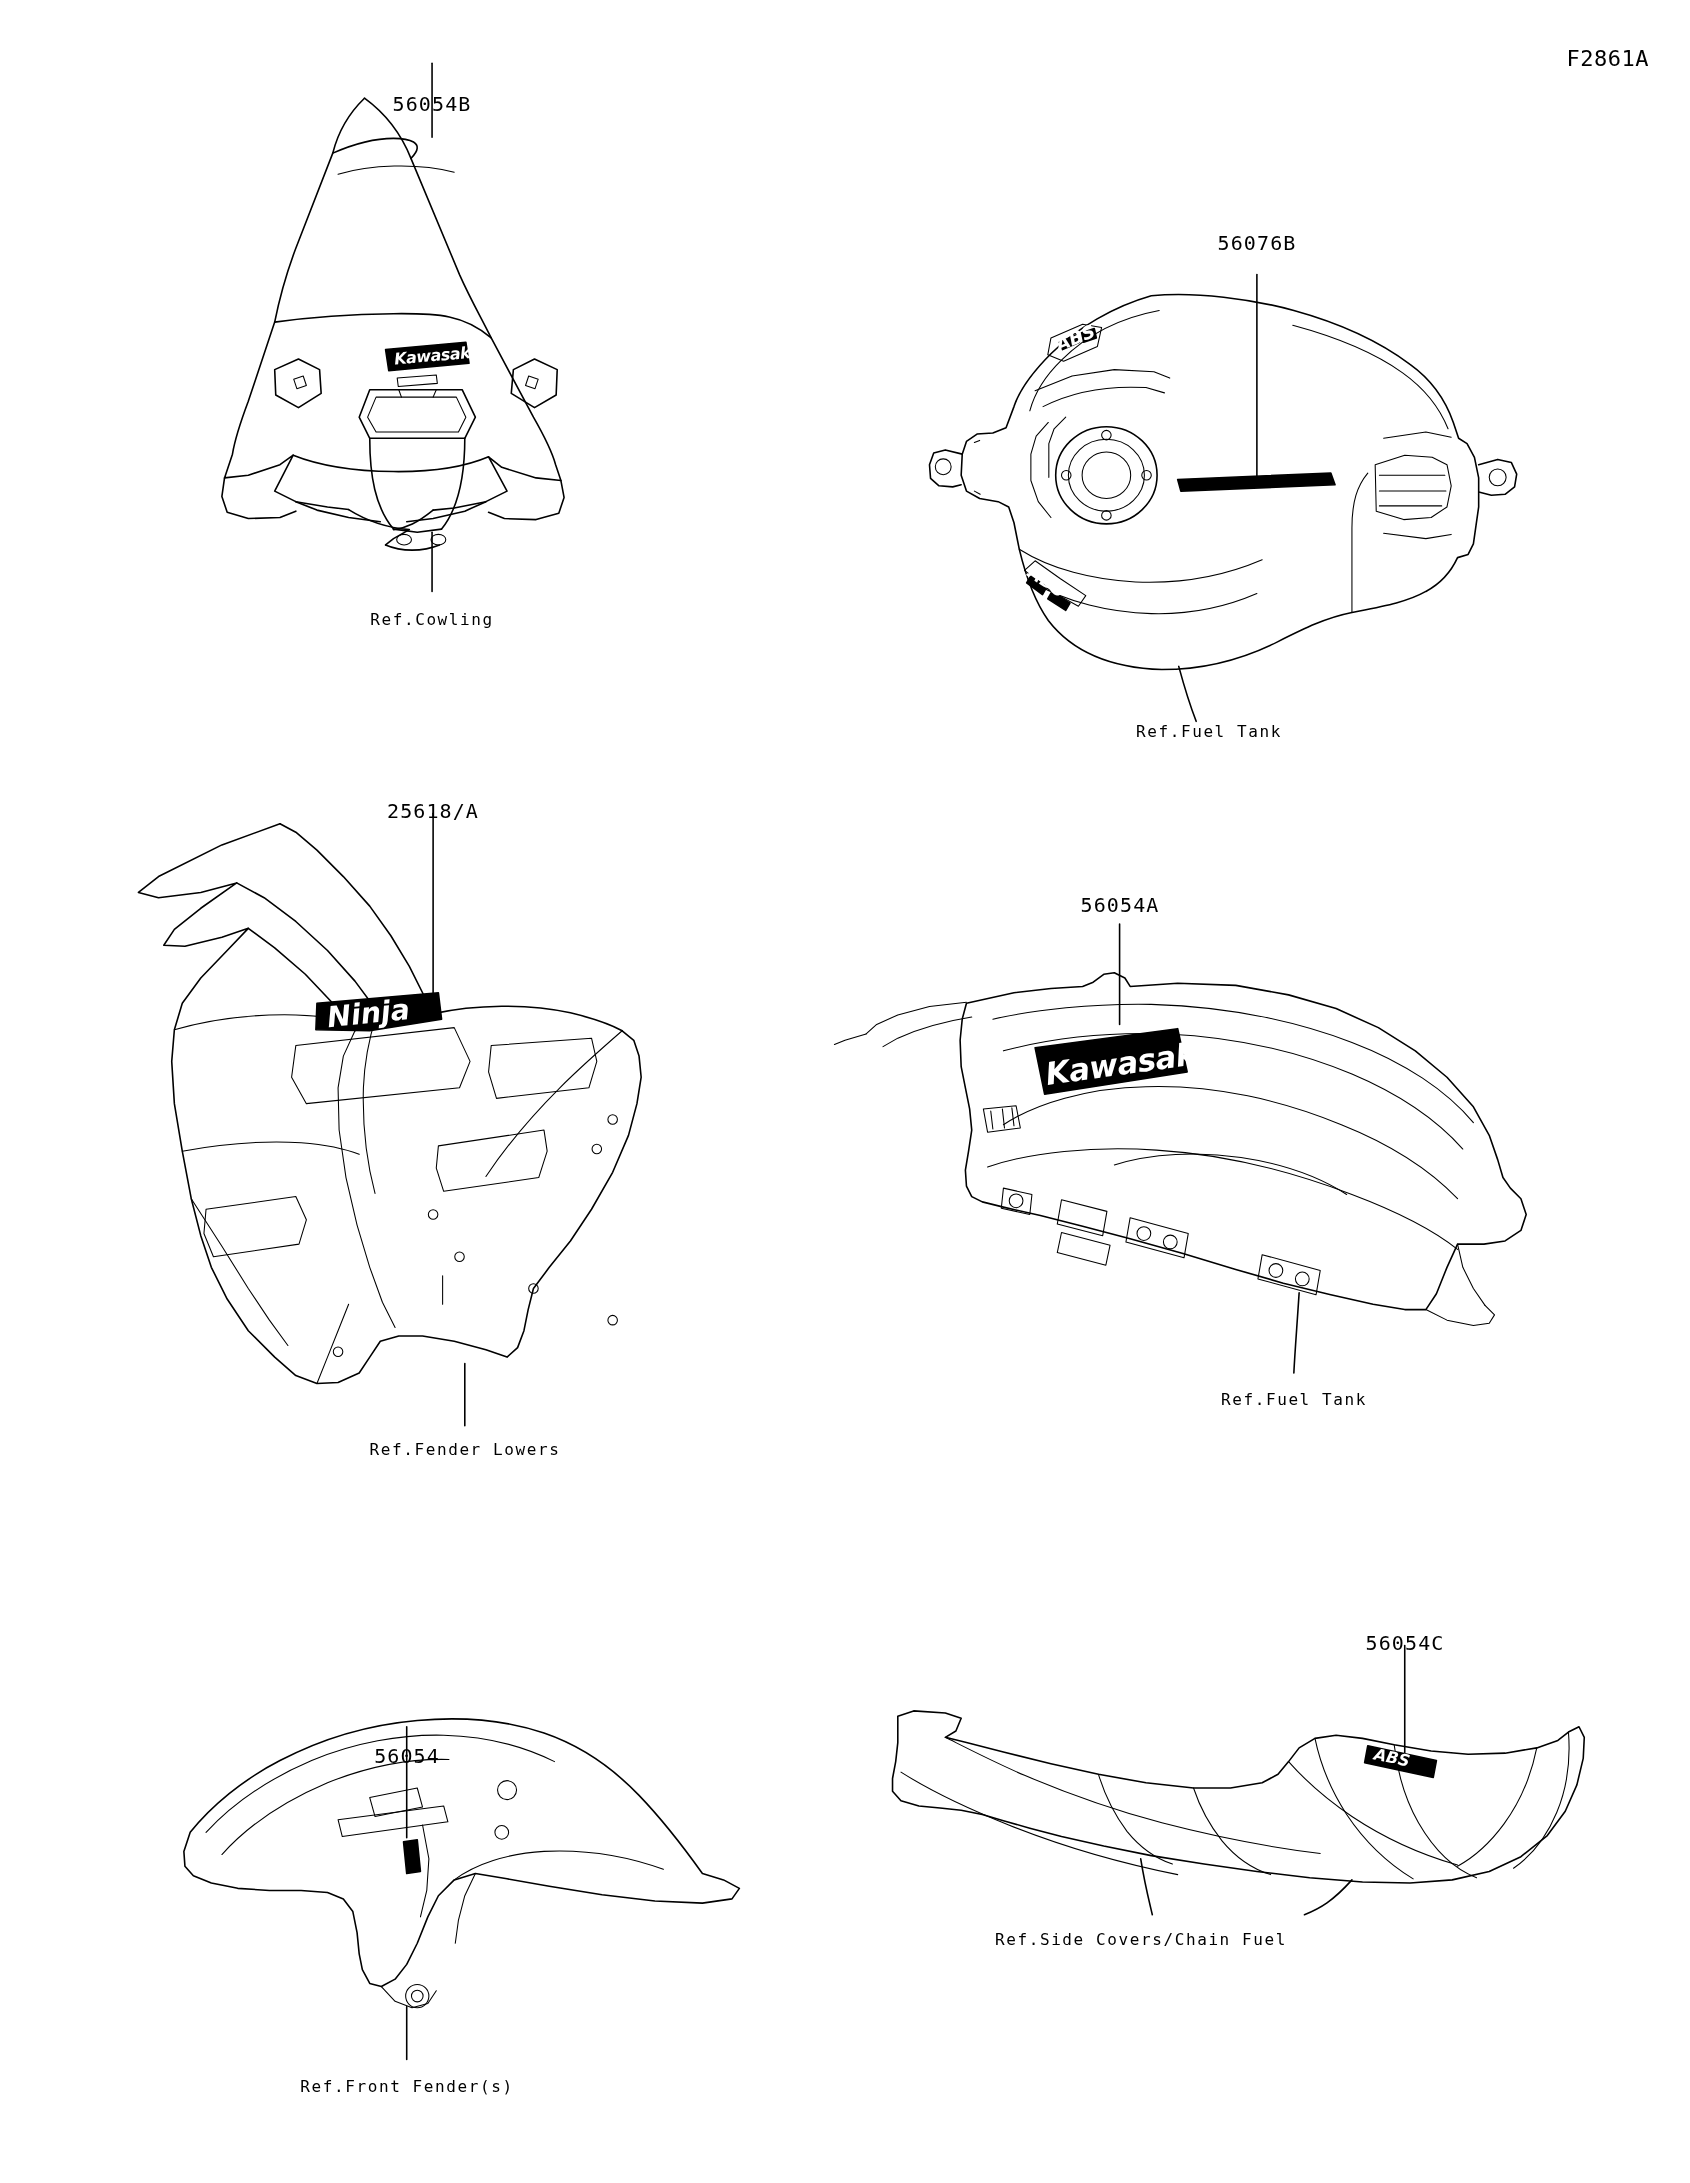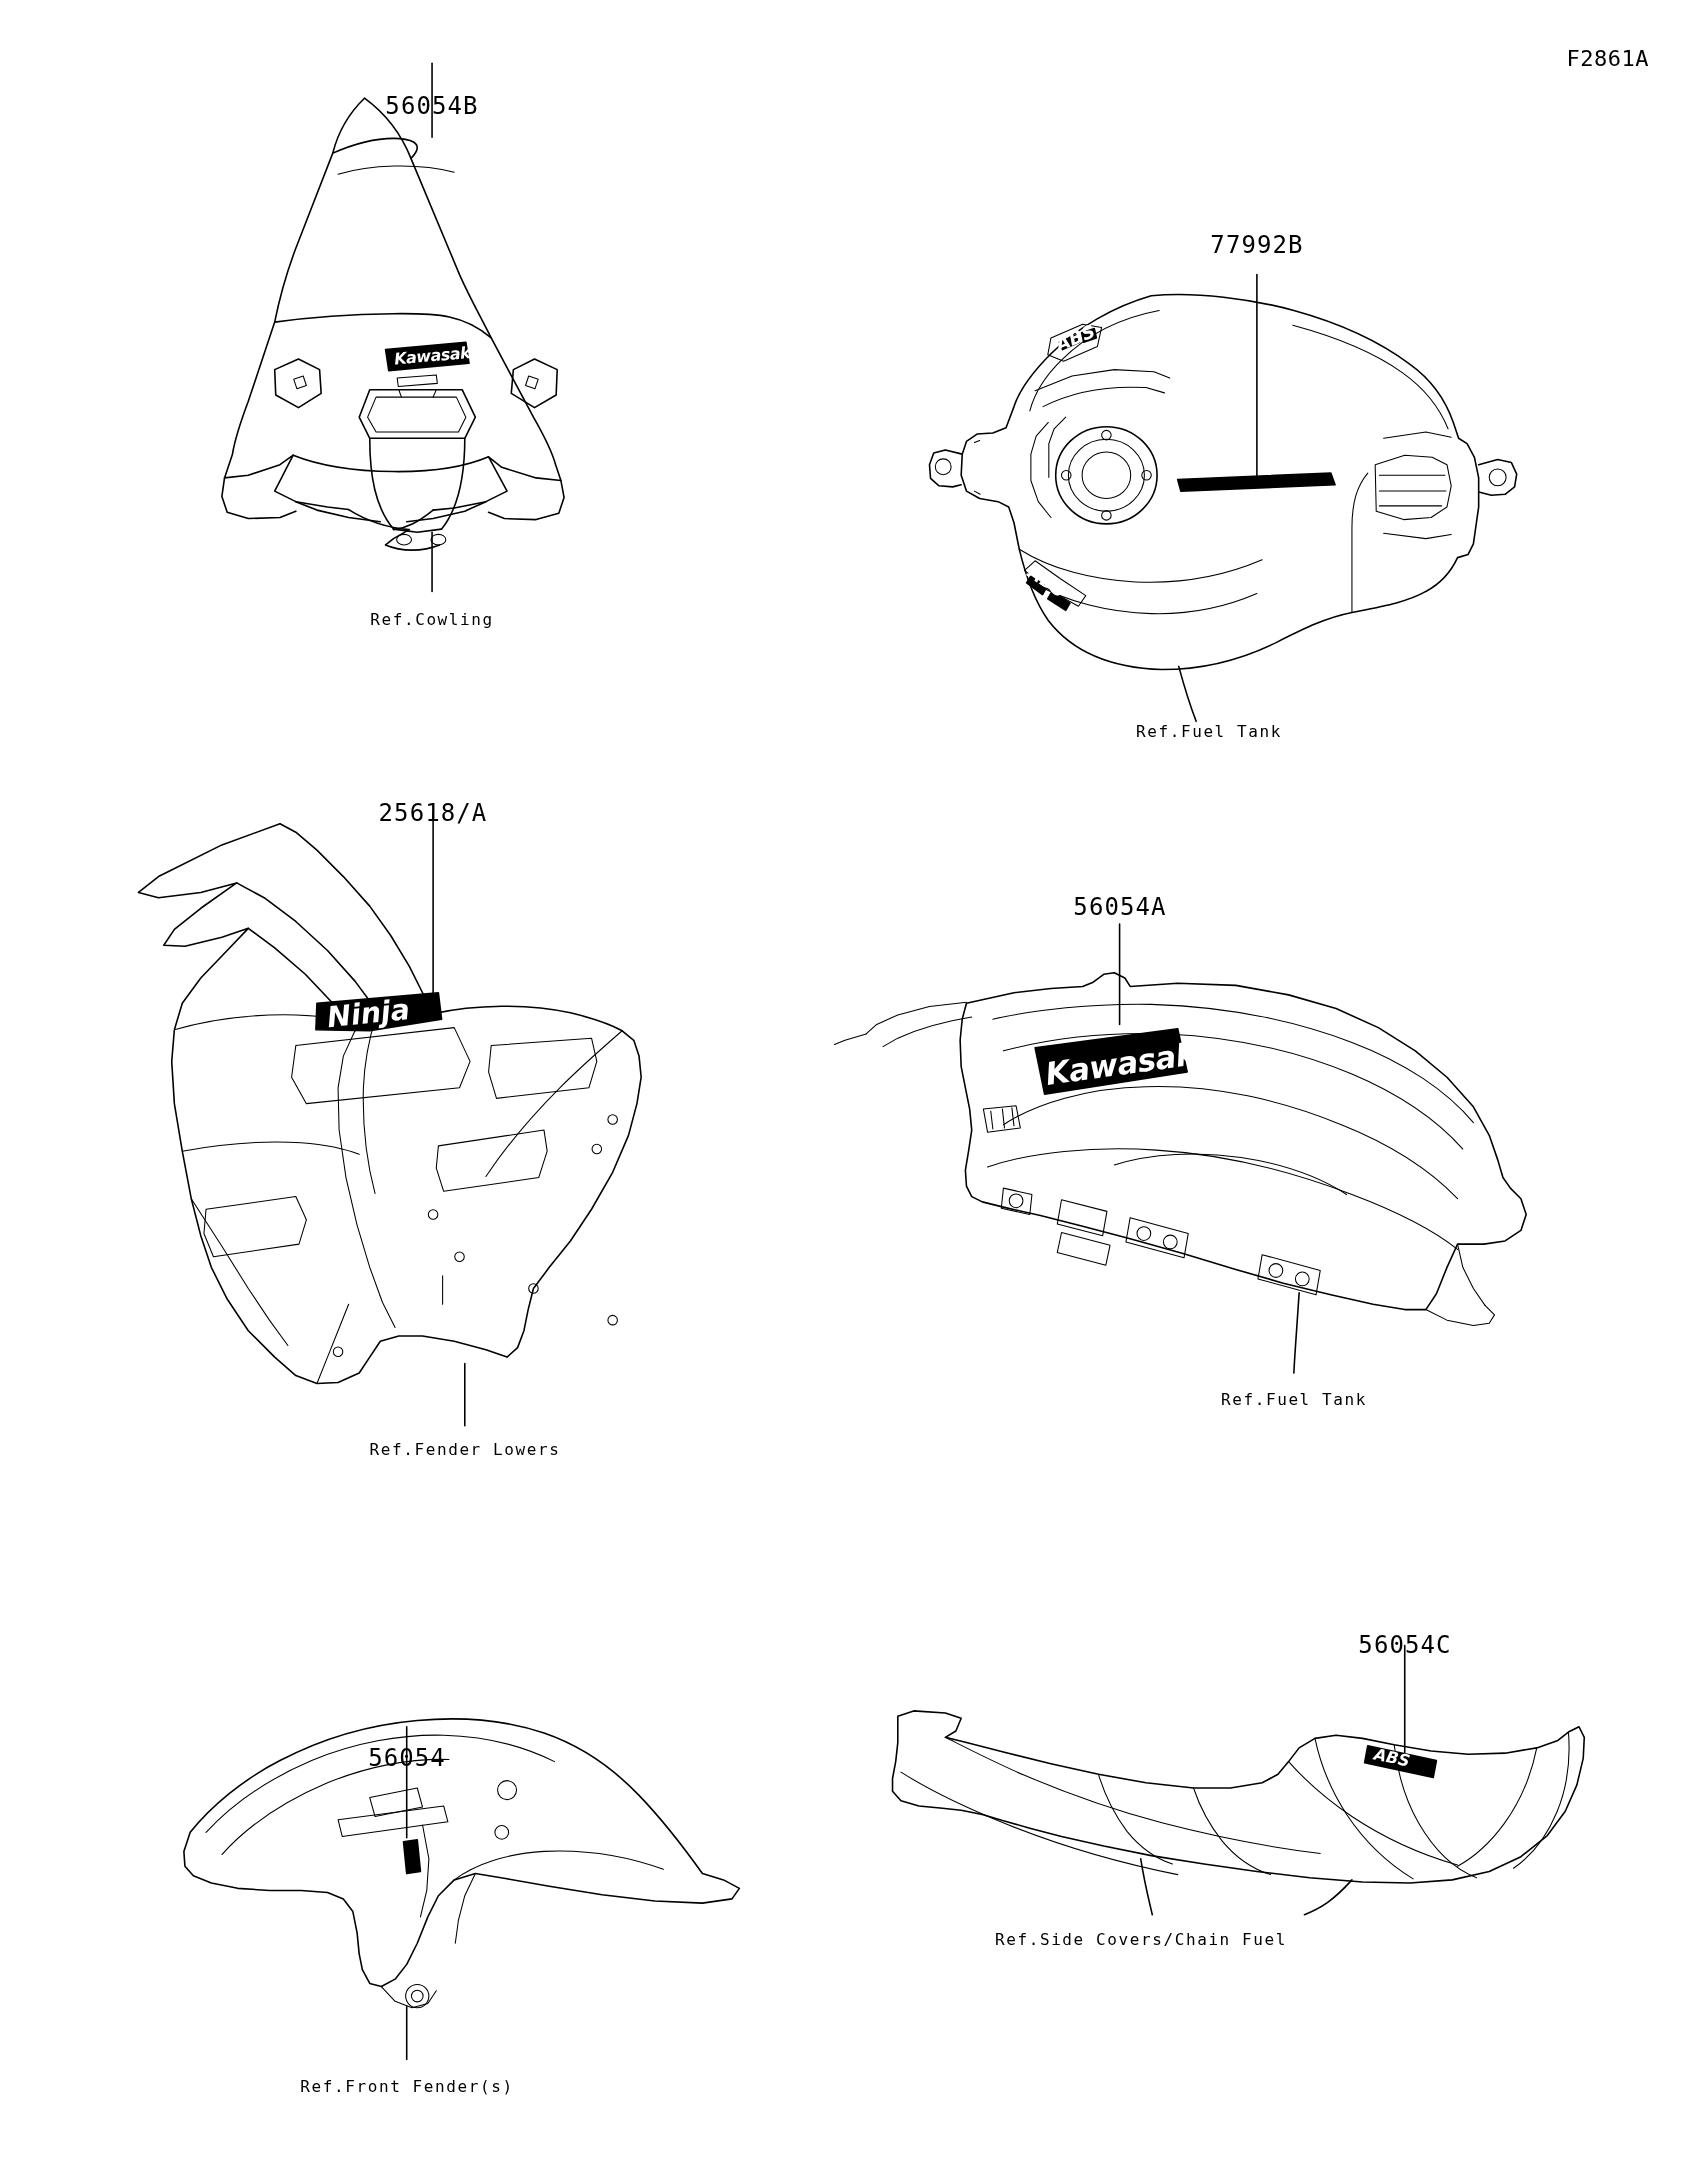--- a/index.html
+++ b/index.html
@@ -25,21 +25,21 @@
   .doc-code {
     position: absolute;
     right: 41px;
     top: 46px;
     font-size: 22px;
     letter-spacing: 0.5px;
     white-space: nowrap;
   }
   .label {
     position: absolute;
-    font-size: 24px;
+    font-size: 20px;
     letter-spacing: 1.1px;
     white-space: nowrap;
     transform: translateX(-50%);
     text-align: center;
   }
   .ref-label {
     position: absolute;
     font-size: 16px;
     letter-spacing: 1.6px;
     white-space: nowrap;
@@ -536,21 +536,21 @@
   <div class="logo-text" style="left:1045px; top:1045px; font-size:31px; color:#ffffff; transform:rotate(-8deg); letter-spacing:-0.5px;">Kawasaki</div>
 
   <div class="logo-text" style="left:1055px; top:327px; font-size:18px; color:#ffffff; transform:rotate(-22deg);">ABS</div>
 
   <div class="logo-text" style="left:1027px; top:571px; font-size:18px; color:#ffffff; transform:rotate(34deg);">ABS</div>
 
   <div class="logo-text" style="left:1374px; top:1748px; font-size:16px; color:#ffffff; transform:rotate(12deg);">ABS</div>
 
   <div class="label" style="left:432px; top:92px;">56054B</div>
 
-  <div class="label" style="left:1257px; top:231px;">77992B</div>
+  <div class="label" style="left:1257px; top:231px;">56076B</div>
 
   <div class="label" style="left:433px; top:799px;">25618/A</div>
 
   <div class="label" style="left:1120px; top:893px;">56054A</div>
 
   <div class="label" style="left:407px; top:1713px;margin-top:31px;">56054</div>
 
   <div class="label" style="left:1405px; top:1631px;">56054C</div>
 
   <div class="ref-label" style="left:432px; top:610px;">Ref.Cowling</div>

